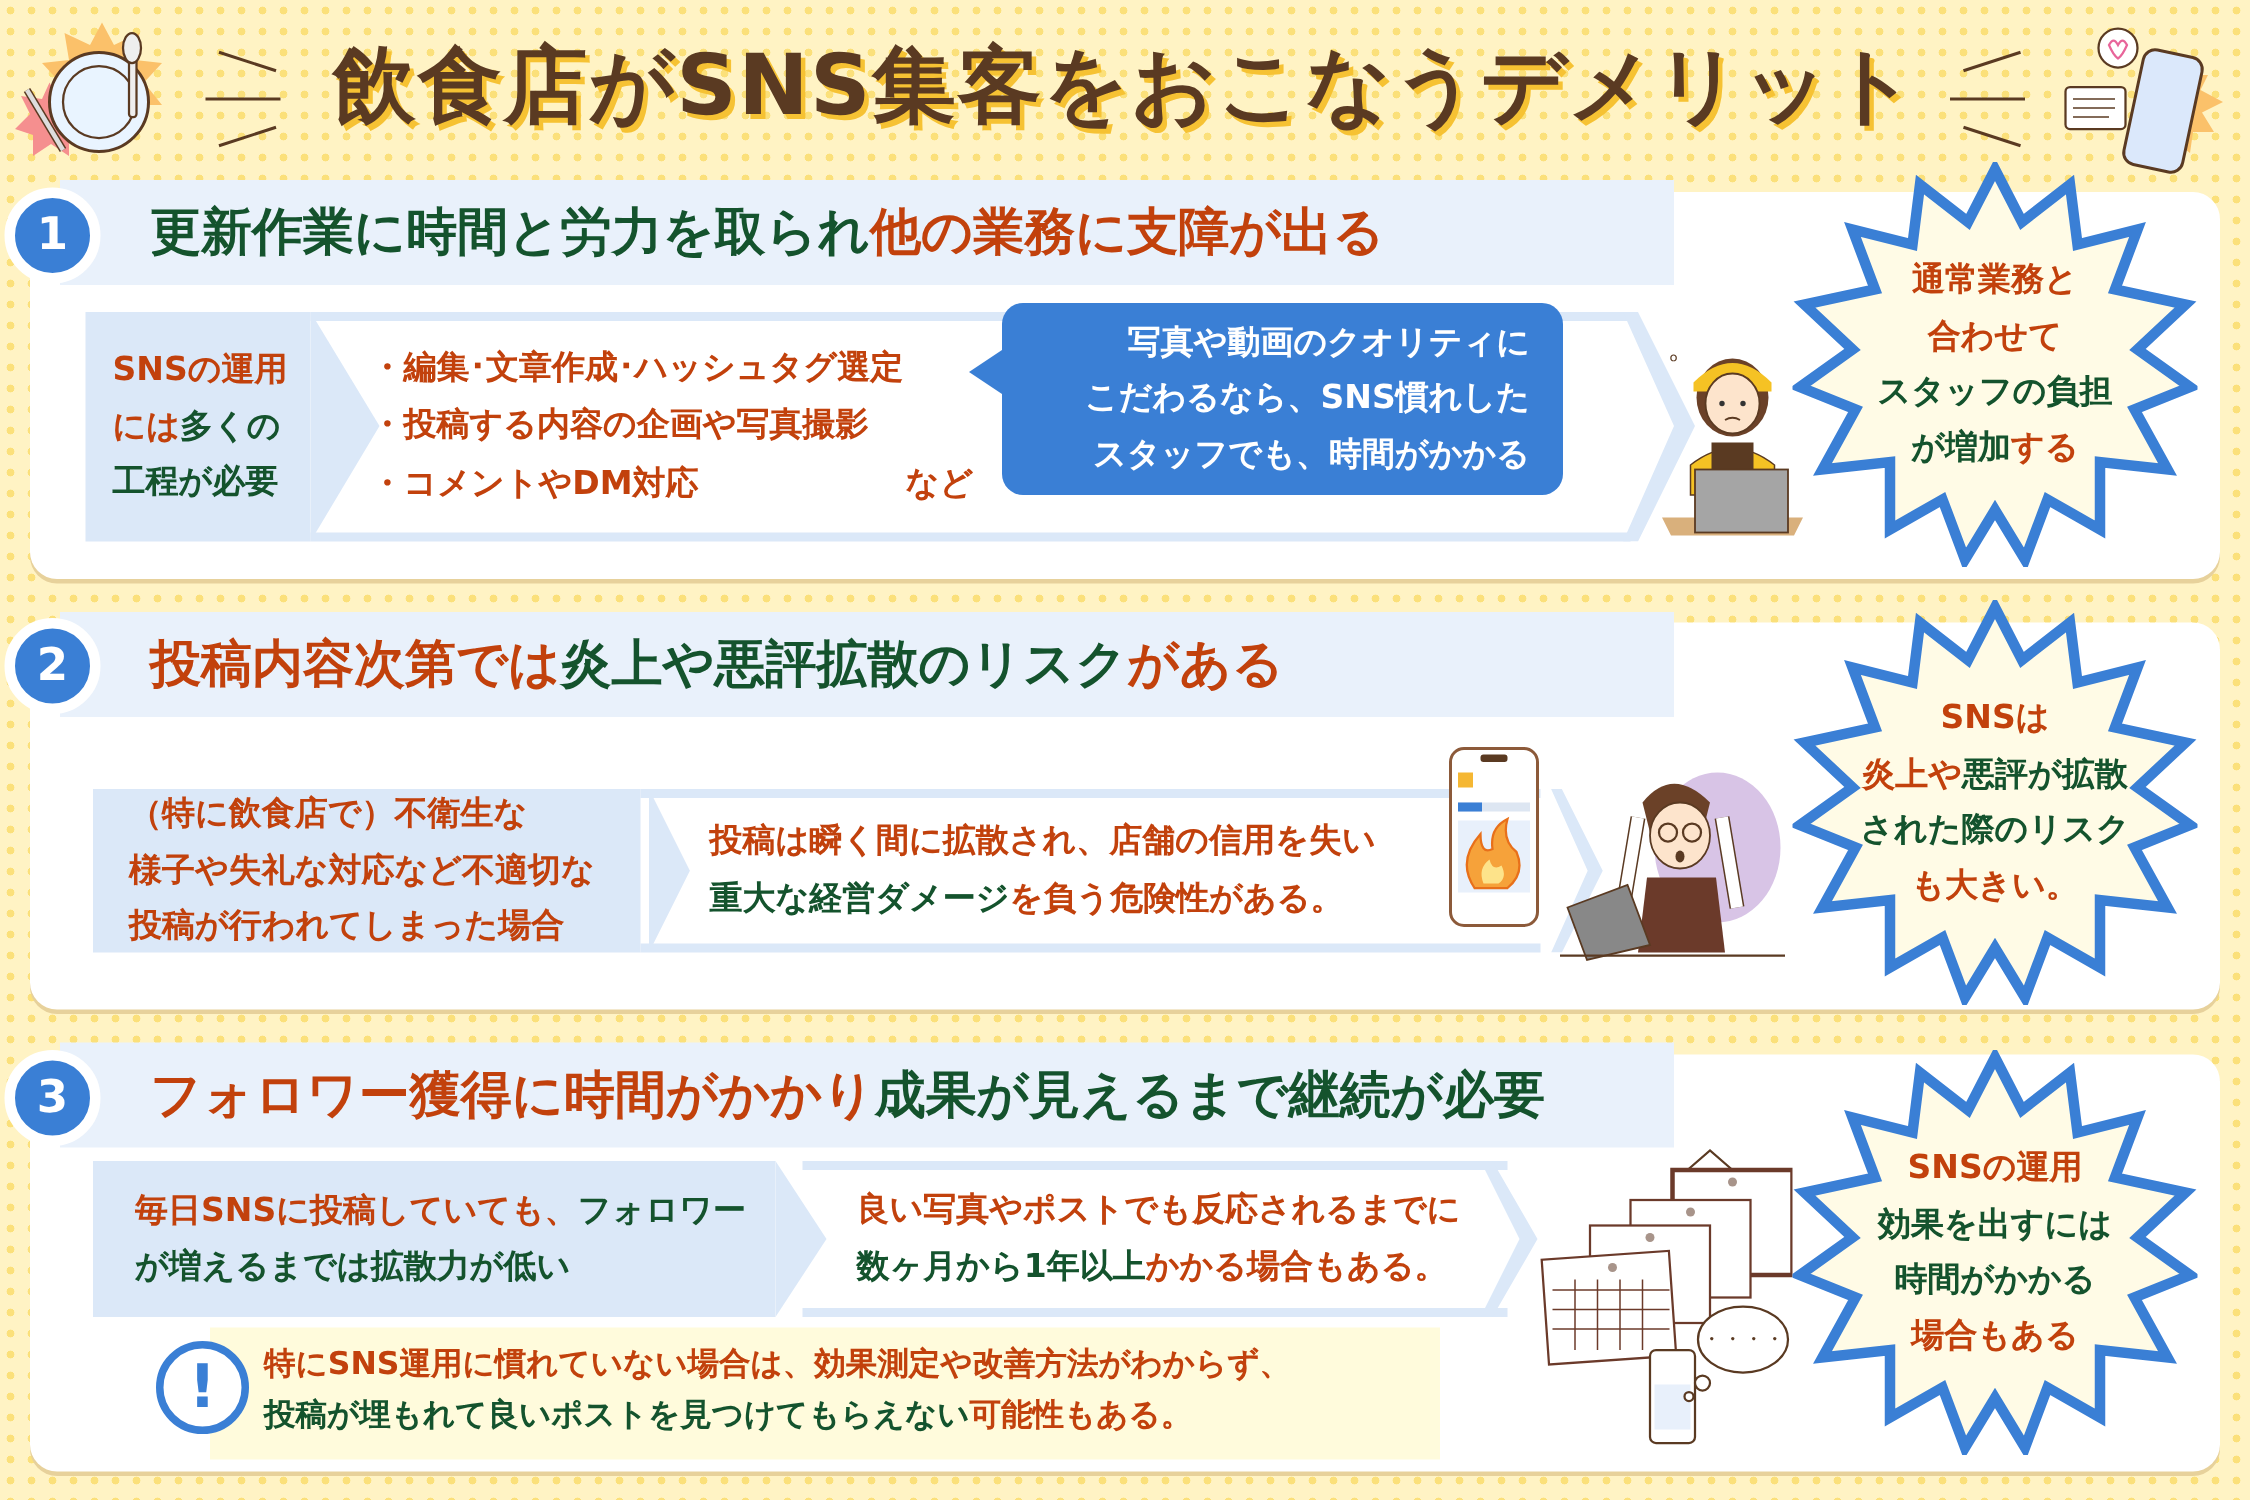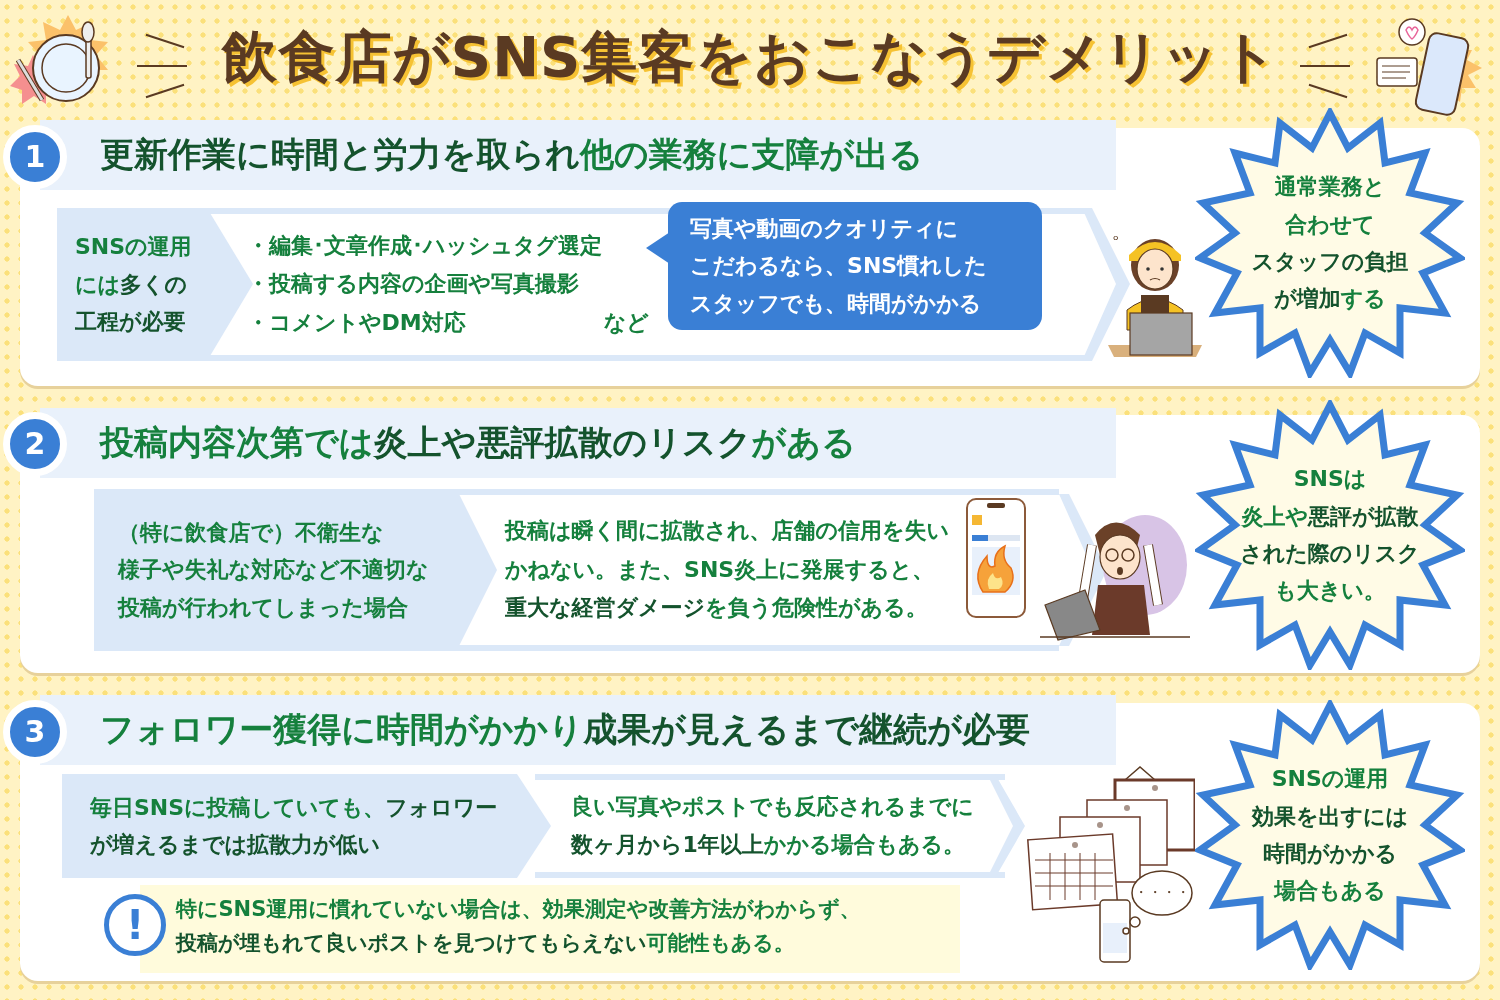--- a/index.html
+++ b/index.html
@@ -5,21 +5,21 @@
   * { box-sizing: border-box; margin: 0; padding: 0; }
   html, body { width: 1500px; height: 1000px; overflow: hidden; }
   body {
     position: relative;
     font-family: "DejaVu Sans", "Liberation Sans", sans-serif;
     background-color: #fff3c4;
     background-image: radial-gradient(circle, #fbe07a 2.4px, transparent 2.8px);
     background-size: 14px 14px;
     color: #5a3a22;
   }
-  .brown { color: #15803d; }
+  .brown { color: #c2410c; }
   .blue { color: #14532d; }
 
   
   .title {
     position: absolute; left: 0; top: 20px; width: 1500px; text-align: center;
     font-size: 56px; font-weight: bold; color: #5a3a22; letter-spacing: 1px;
     text-shadow: 3px 3px 0 #f6c233;
   }
   .deco-lines { position: absolute; }
   .deco-lines span { position: absolute; display: block; height: 2px; background: #5a3a22; }
@@ -49,21 +49,21 @@
     font-size: 22px; font-weight: bold; line-height: 1.7;
   }
   .seg-right {
     position: relative; display: flex; flex-direction: column; justify-content: center;
     font-size: 22px; font-weight: bold; line-height: 1.75;
   }
   .chev { position: absolute; top: 0; height: 100%; }
 
   .bubble {
     position: absolute; background: #3a7fd5; color: #fff; border-radius: 14px;
-    font-size: 22px; font-weight: bold; line-height: 1.7; padding: 8px 22px;
+    font-size: 22px; font-weight: bold; line-height: 1.7; padding: 8px 22px; text-align: right;
   }
   .bubble .tail {
     position: absolute; left: -22px; top: 30px; width: 0; height: 0;
     border-top: 16px solid transparent; border-bottom: 16px solid transparent;
     border-right: 24px solid #3a7fd5;
   }
 
   .burst { position: absolute; width: 270px; height: 270px; }
   .burst svg { position: absolute; left: 0; top: 0; }
   .burst .burst-text {
@@ -188,32 +188,31 @@
 
 <section>
   <div class="card" style="top:415px;height:258px;"></div>
   <div class="head-band" style="top:408px;width:1076px;">
     <div class="head-text">
       <span class="brown">投稿内容次第では</span><span class="blue">炎上や悪評拡散のリスク</span><span class="brown">がある</span>
     </div>
   </div>
   <div class="num-badge" style="left:3px;top:412px;">2</div>
 
-  <div class="row" style="left:62px;top:489px;height:162px;margin-left:32px;">
+  <div class="row" style="left:62px;top:526px;height:109px;">
     <div class="seg-left" style="width:365px;padding-left:24px;">
       <div class="brown">（特に飲食店で）不衛生な</div>
       <div class="brown">様子や失礼な対応など不適切な</div>
       <div class="brown">投稿が行われてしまった場合</div>
     </div>
     <svg class="chev" style="left:365px" width="40" height="152" viewBox="0 0 40 152">
         <polygon points="0,0 38,76 0,152" fill="#dbe8f8"></polygon>
       </svg>
     <div class="seg-right" style="width:600px;padding-left:46px;border-top:6px solid #dbe8f8;border-bottom:6px solid #dbe8f8;">
       <div class="brown">投稿は瞬く間に拡散され、店舗の信用を失い</div>
-      <div class="brown">かねない。また、SNS炎上に発展すると、</div>
       <div><span class="blue">重大な経営ダメージ</span><span class="brown">を負う危険性がある。</span></div>
     </div>
     <svg class="chev" style="left:965px" width="50" height="152" viewBox="0 0 50 152">
         <polygon points="0,0 10,0 48,76 10,152 0,152 34,76" fill="#dbe8f8"></polygon>
       </svg>
   </div>
 
   <svg class="illust" style="left:965px;top:497px" width="62" height="122" viewBox="0 0 62 122">
     <rect x="2" y="2" width="58" height="118" rx="9" fill="#fff" stroke="#8c5a3a" stroke-width="2"></rect>
     <rect x="22" y="6" width="18" height="5" rx="2" fill="#5a3a22"></rect>

